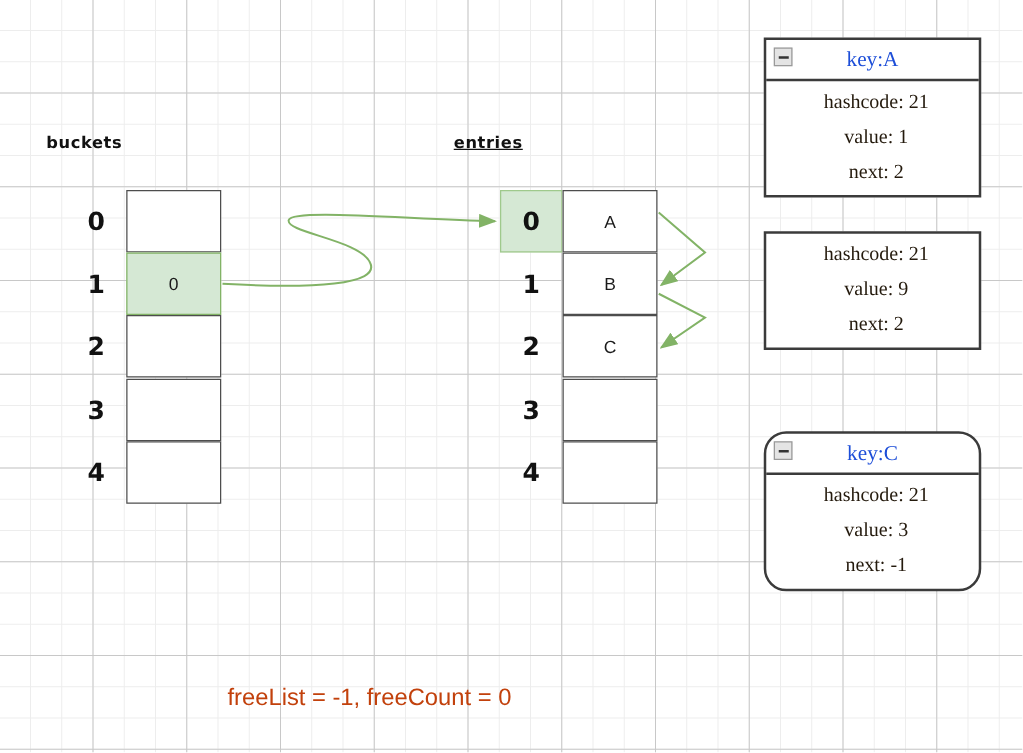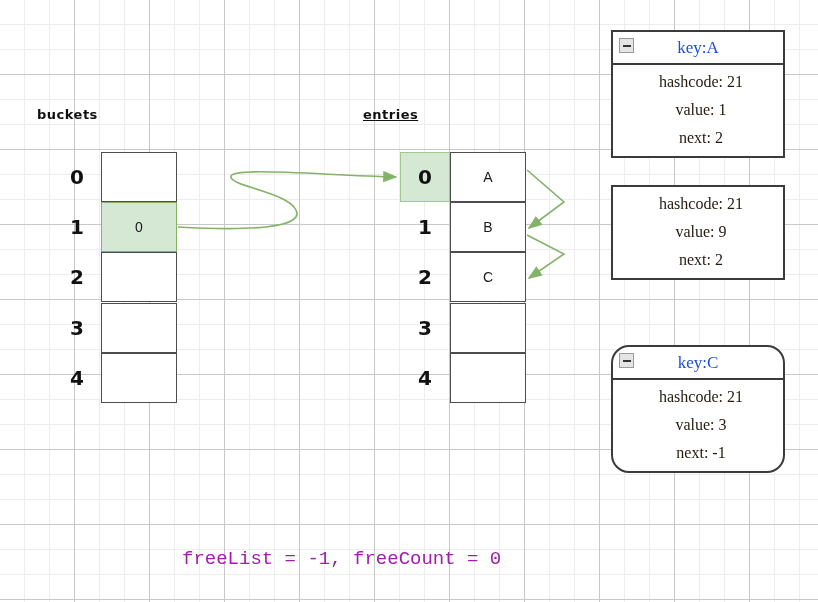--- a/index.html
+++ b/index.html
@@ -137,23 +137,23 @@
     line-height: 28px;
     white-space: nowrap;
     text-align: center;
   }
 
   
   #freelist-caption {
     position: absolute;
     left: 182px;
     top: 548px;
-    font-family: Liberation Mono, monospace;
+    font-family: Liberation Sans, sans-serif;
     font-size: 19px;
-    color: #a21caf;
+    color: #c2410c;
     white-space: nowrap;
   }
 
   
   #arrow-layer {
     position: absolute;
     left: 0; top: 0;
     width: 818px;
     height: 602px;
     pointer-events: none;

